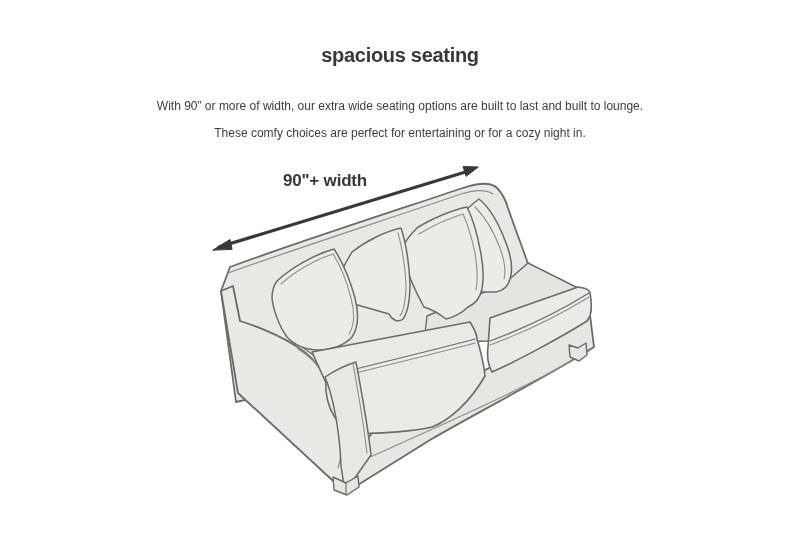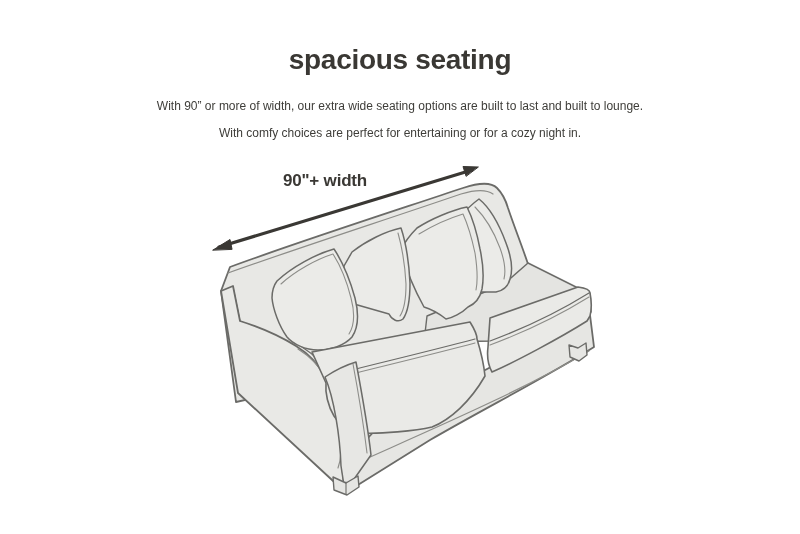--- a/index.html
+++ b/index.html
@@ -6,21 +6,21 @@
   .stage{
     position:relative;
     width:800px;height:534px;
     background:#ffffff;
     overflow:hidden;
     font-family:"Liberation Sans","DejaVu Sans",sans-serif;
   }
   .title{
     position:absolute;top:44px;left:0;width:800px;
     margin:0;text-align:center;
-    font-size:28px;font-weight:bold;letter-spacing:-0.3px;
+    font-size:20px;font-weight:bold;letter-spacing:-0.3px;
     color:#3a3834;
   }
   .desc{
     position:absolute;top:93px;left:0;width:800px;
     text-align:center;
     font-size:12px;line-height:27px;
     color:#3e3d39;
   }
   .dim-label{
     position:absolute;left:252px;top:171px;width:146px;
@@ -32,21 +32,21 @@
 </style>
 </head>
 <body>
 
 <div class="stage">
 
   <h1 class="title">spacious seating</h1>
 
   <div class="desc">
     <div>With 90” or more of width, our extra wide seating options are built to last and built to lounge.</div>
-    <div>With comfy choices are perfect for entertaining or for a cozy night in.</div>
+    <div>These comfy choices are perfect for entertaining or for a cozy night in.</div>
   </div>
 
   <svg class="art" viewBox="0 0 800 534" stroke-linecap="round" stroke-linejoin="round">
 
     <g>
       <path d="M 221,291 L 230,267
                C 295,243 385,214 463,188
                C 478,183 491,182 497,188
                C 503,194 506,201 508,208
                C 514,226 522,246 528,264

